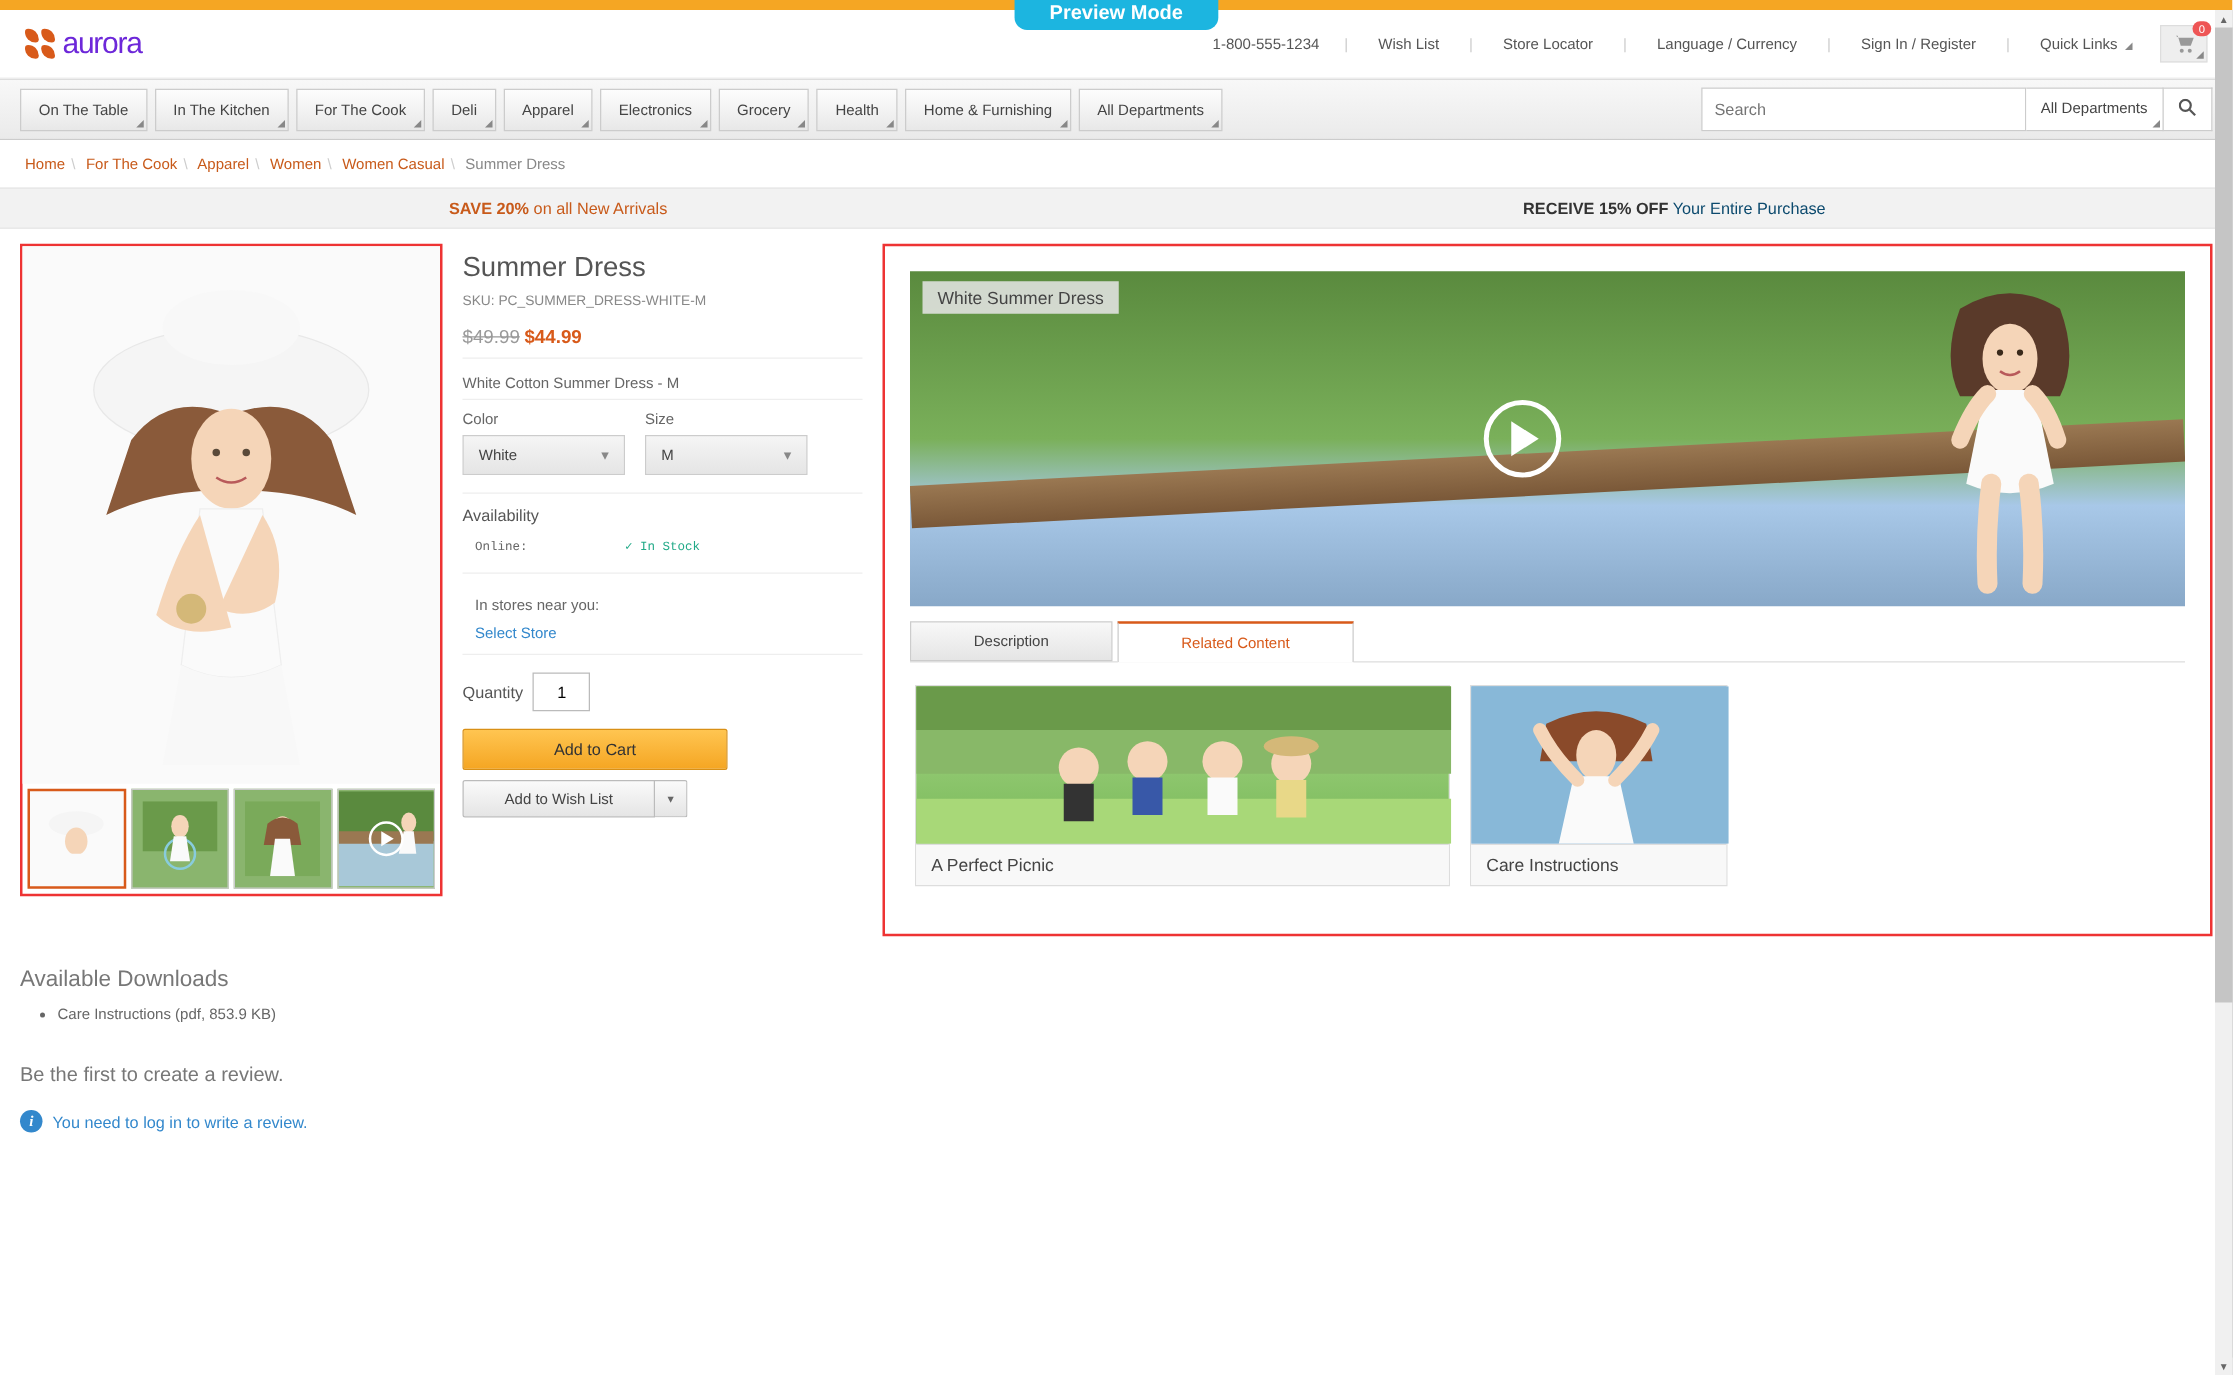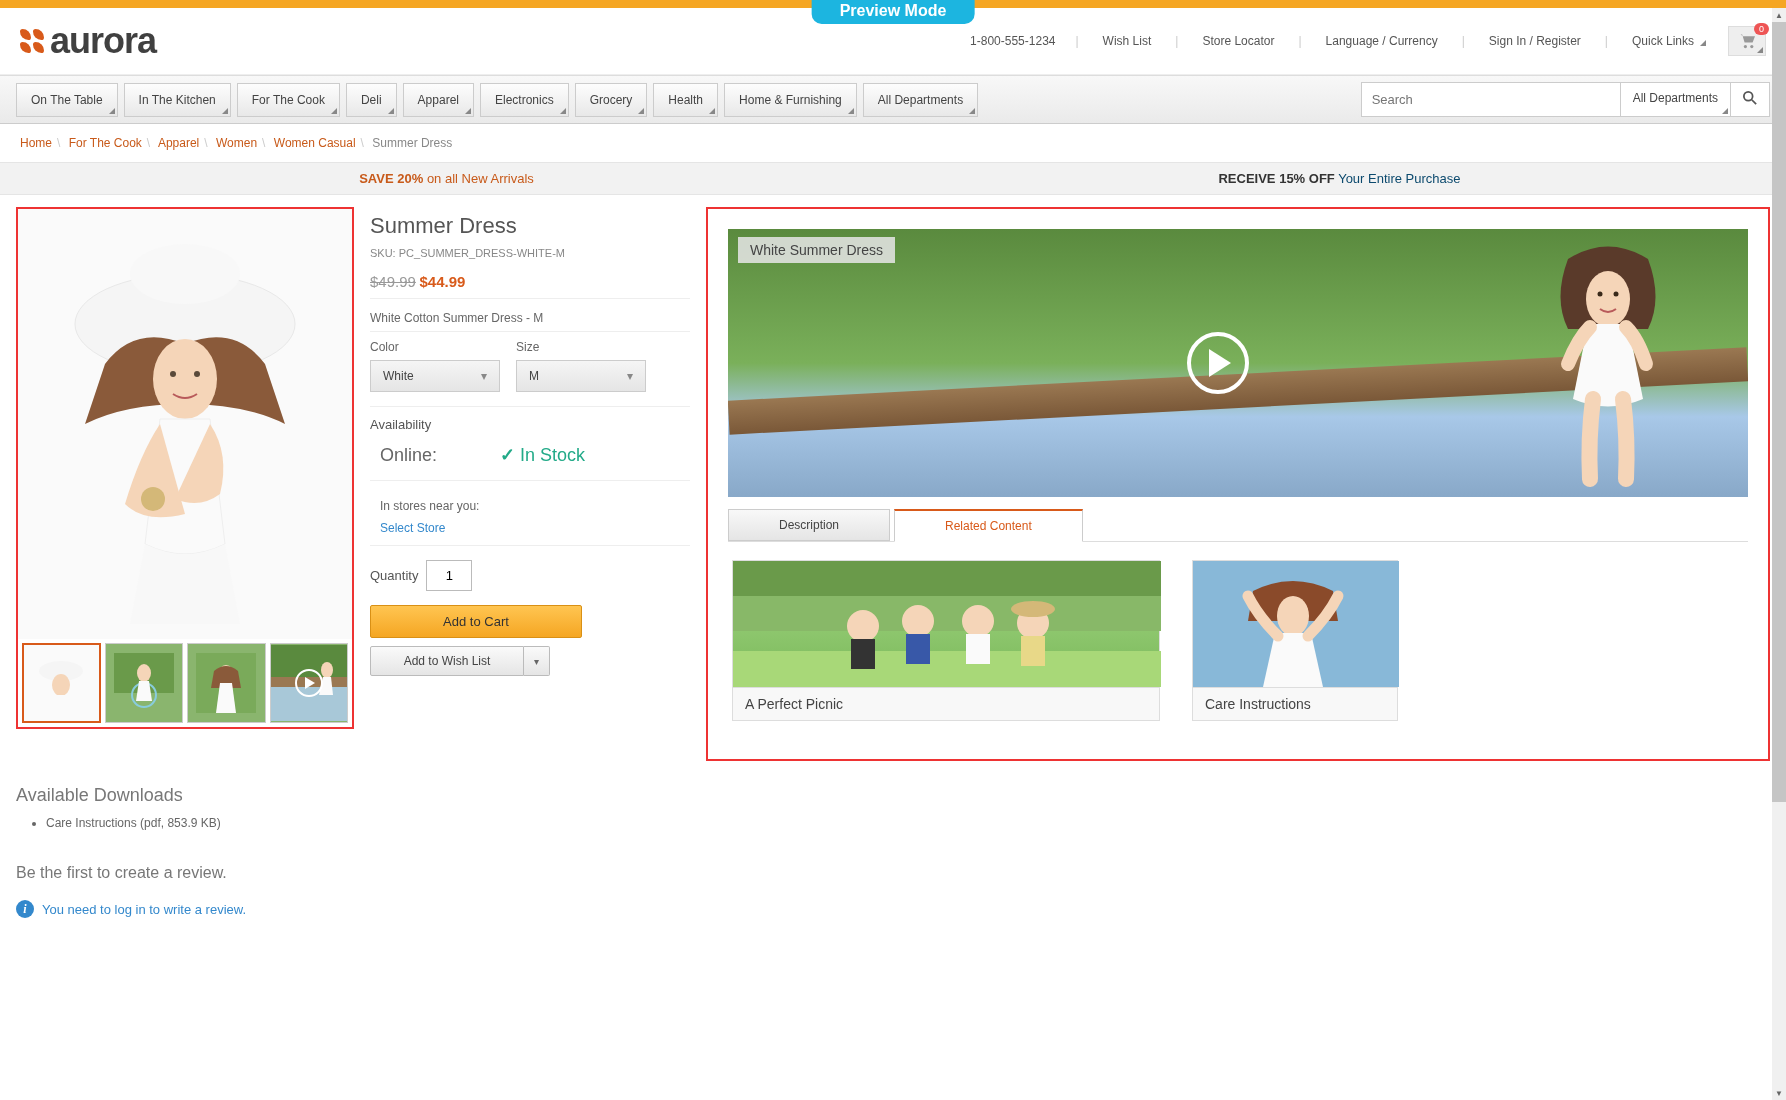--- a/index.html
+++ b/index.html
@@ -3,21 +3,21 @@
 <meta charset="utf-8">
 <style>
 * { box-sizing: border-box; margin: 0; padding: 0; }
 body { font-family: Arial, Helvetica, sans-serif; font-size: 13px; color: #444; background: #fff; }
 .preview-bar { height: 8px; background: #f5a623; position: relative; }
 .preview-tab { position: absolute; left: 50%; transform: translateX(-50%); top: 0; background: #1cb5e0; color: #fff; padding: 2px 28px 4px; border-radius: 0 0 10px 10px; font-size: 16px; font-weight: bold; }
 .header { display: flex; align-items: center; justify-content: space-between; padding: 12px 20px; border-bottom: 1px solid #eee; }
 .logo { display: flex; align-items: center; gap: 6px; }
 .logo-icon { width: 24px; height: 24px; display: grid; grid-template-columns: 1fr 1fr; grid-template-rows: 1fr 1fr; gap: 2px; }
 .logo-petal { background: #d85a1a; border-radius: 3px 10px 3px 10px; }
-.logo-text { font-size: 36px; color: #404040; font-weight: 700; letter-spacing: -1px; }
+.logo-text { font-size: 24px; color: #6d28d9; font-weight: 400; letter-spacing: -1px; }
 .header-links { display: flex; align-items: center; gap: 20px; font-size: 12px; color: #555; }
 .header-links a { color: #555; text-decoration: none; cursor: pointer; padding: 0 4px; }
 .header-links .sep { color: #ccc; }
 .cart { background: #eee; border: 1px solid #ddd; padding: 6px 8px; display: flex; align-items: center; position: relative; cursor: pointer; }
 .cart-badge { position: absolute; top: -4px; right: -4px; background: #e55; color: #fff; font-size: 9px; padding: 1px 5px; border-radius: 8px; }
 .cart-corner, .pick-corner, .dept-corner { position: absolute; bottom: 2px; right: 2px; width: 0; height: 0; border-style: solid; border-width: 0 0 6px 6px; border-color: transparent transparent #888 transparent; }
 .nav-bar { background: linear-gradient(#f8f8f8,#eaeaea); border-top: 1px solid #ddd; border-bottom: 1px solid #ccc; padding: 6px 16px; display: flex; align-items: center; gap: 6px; }
 .nav-item { background: linear-gradient(#fdfdfd,#e8e8e8); border: 1px solid #ccc; padding: 9px 14px; font-size: 12px; color: #444; cursor: pointer; position: relative; white-space: nowrap; }
 .nav-spacer { flex: 1; }
 .search-wrap { display: flex; align-items: stretch; border-radius: 10px; }
@@ -46,42 +46,42 @@
 .price-row { border-bottom: 1px solid #eee; padding-bottom: 8px; margin-bottom: 12px; }
 .old-price { color: #999; text-decoration: line-through; font-size: 15px; }
 .new-price { color: #d85a1a; font-weight: bold; font-size: 15px; }
 .desc { font-size: 12px; color: #666; border-bottom: 1px solid #eee; padding-bottom: 6px; margin-bottom: 8px; }
 .opt-row { display: flex; gap: 16px; margin-bottom: 14px; }
 .opt { flex: 0 0 auto; }
 .opt-label { font-size: 12px; color: #666; margin-bottom: 6px; }
 .pick { background: linear-gradient(#f5f5f5,#e5e5e5); border: 1px solid #ccc; padding: 8px 12px; width: 130px; font-size: 12px; position: relative; cursor: pointer; }
 .avail { border-top: 1px solid #eee; border-bottom: 1px solid #eee; padding: 10px 0; margin-bottom: 8px; }
 .avail-title { font-size: 13px; color: #555; margin-bottom: 8px; }
-.avail-row { display: flex; align-items: center; font-size: 18px; color: #666; padding: 4px 10px; }
+.avail-row { display: flex; align-items: center; font-size: 10px; color: #666; padding: 4px 10px; font-family: Liberation Mono, monospace; }
 .avail-row .lbl { width: 120px; }
 .instock { color: #2a8; }
 .instock::before { content: "✓ "; color: #2a8; font-weight: bold; }
 .stores-sec { border-bottom: 1px solid #eee; padding: 10px; font-size: 12px; color: #666; }
 .select-store { color: #3388cc; cursor: pointer; display: block; margin-top: 8px; }
 .qty-row { display: flex; align-items: center; gap: 8px; margin: 14px 0; }
 .qty-label { font-size: 13px; color: #555; }
 .qty-input { width: 46px; padding: 7px 5px; text-align: center; border: 1px solid #bbb; font-size: 13px; }
 .add-cart { width: 212px; padding: 8px; background: linear-gradient(#ffc551,#f5a623); border: 1px solid #d99015; color: #333; font-size: 13px; cursor: pointer; border-radius: 2px; margin-bottom: 8px; }
 .wish-wrap { display: flex; width: 180px; }
 .add-wish { flex: 1; padding: 7px; background: linear-gradient(#fafafa,#e5e5e5); border: 1px solid #bbb; color: #444; font-size: 12px; cursor: pointer; border-radius: 2px 0 0 2px; }
 .wish-drop { width: 26px; background: linear-gradient(#fafafa,#e5e5e5); border: 1px solid #bbb; border-left: none; border-radius: 0 2px 2px 0; cursor: pointer; display: flex; align-items: center; justify-content: center; font-size: 10px; color: #666; }
 .right-col { flex: 1; }
 .video-box { position: relative; height: 268px; background: linear-gradient(#5a8a3e 0%, #7ab05a 50%, #a8c8e8 70%, #88a8c8 100%); overflow: hidden; }
 .video-label { position: absolute; top: 8px; left: 10px; background: #e5e5e5dd; padding: 5px 12px; font-size: 14px; color: #444; }
 .play-circle { position: absolute; top: 50%; left: 48%; transform: translate(-50%,-50%); width: 62px; height: 62px; border: 4px solid #fff; border-radius: 50%; display: flex; align-items: center; justify-content: center; cursor: pointer; }
 .play-tri { width: 0; height: 0; border-style: solid; border-width: 14px 0 14px 22px; border-color: transparent transparent transparent #fff; margin-left: 5px; }
 .tabs { display: flex; margin-top: 12px; border-bottom: 1px solid #ddd; }
 .tab { padding: 8px 50px; font-size: 12px; border: 1px solid #ccc; background: linear-gradient(#f8f8f8,#e5e5e5); cursor: pointer; margin-right: 4px; color: #444; }
 .tab.active { background: #fff; border-top: 2px solid #d85a1a; border-bottom: 1px solid #fff; margin-bottom: -1px; color: #d85a1a; }
-.related { display: flex; gap: 32px; padding: 18px 4px; }
+.related { display: flex; gap: 16px; padding: 18px 4px; }
 .rel-card { flex: 0 0 auto; border: 1px solid #ddd; cursor: pointer; }
 .rel-img { height: 126px; background: linear-gradient(#a8d888,#78b858); }
 .rel-img.sky { background: linear-gradient(#88b8d8,#a8c8e8); }
 .rel-title { padding: 8px 12px; font-size: 14px; color: #444; background: #f8f8f8; border-top: 1px solid #ddd; }
 .bottom { padding: 12px 16px; }
 .dl-title { font-size: 18px; color: #777; font-weight: normal; margin-bottom: 10px; }
 .dl-list { list-style: disc; margin-left: 30px; font-size: 12px; color: #666; }
 .review-title { font-size: 16px; color: #777; font-weight: normal; margin: 34px 0 18px; }
 .review-note { display: flex; align-items: center; gap: 8px; font-size: 13px; color: #3388cc; }
 .info-icon { width: 18px; height: 18px; background: #3388cc; color: #fff; border-radius: 50%; display: flex; align-items: center; justify-content: center; font-size: 12px; font-weight: bold; font-style: italic; font-family: serif; }

